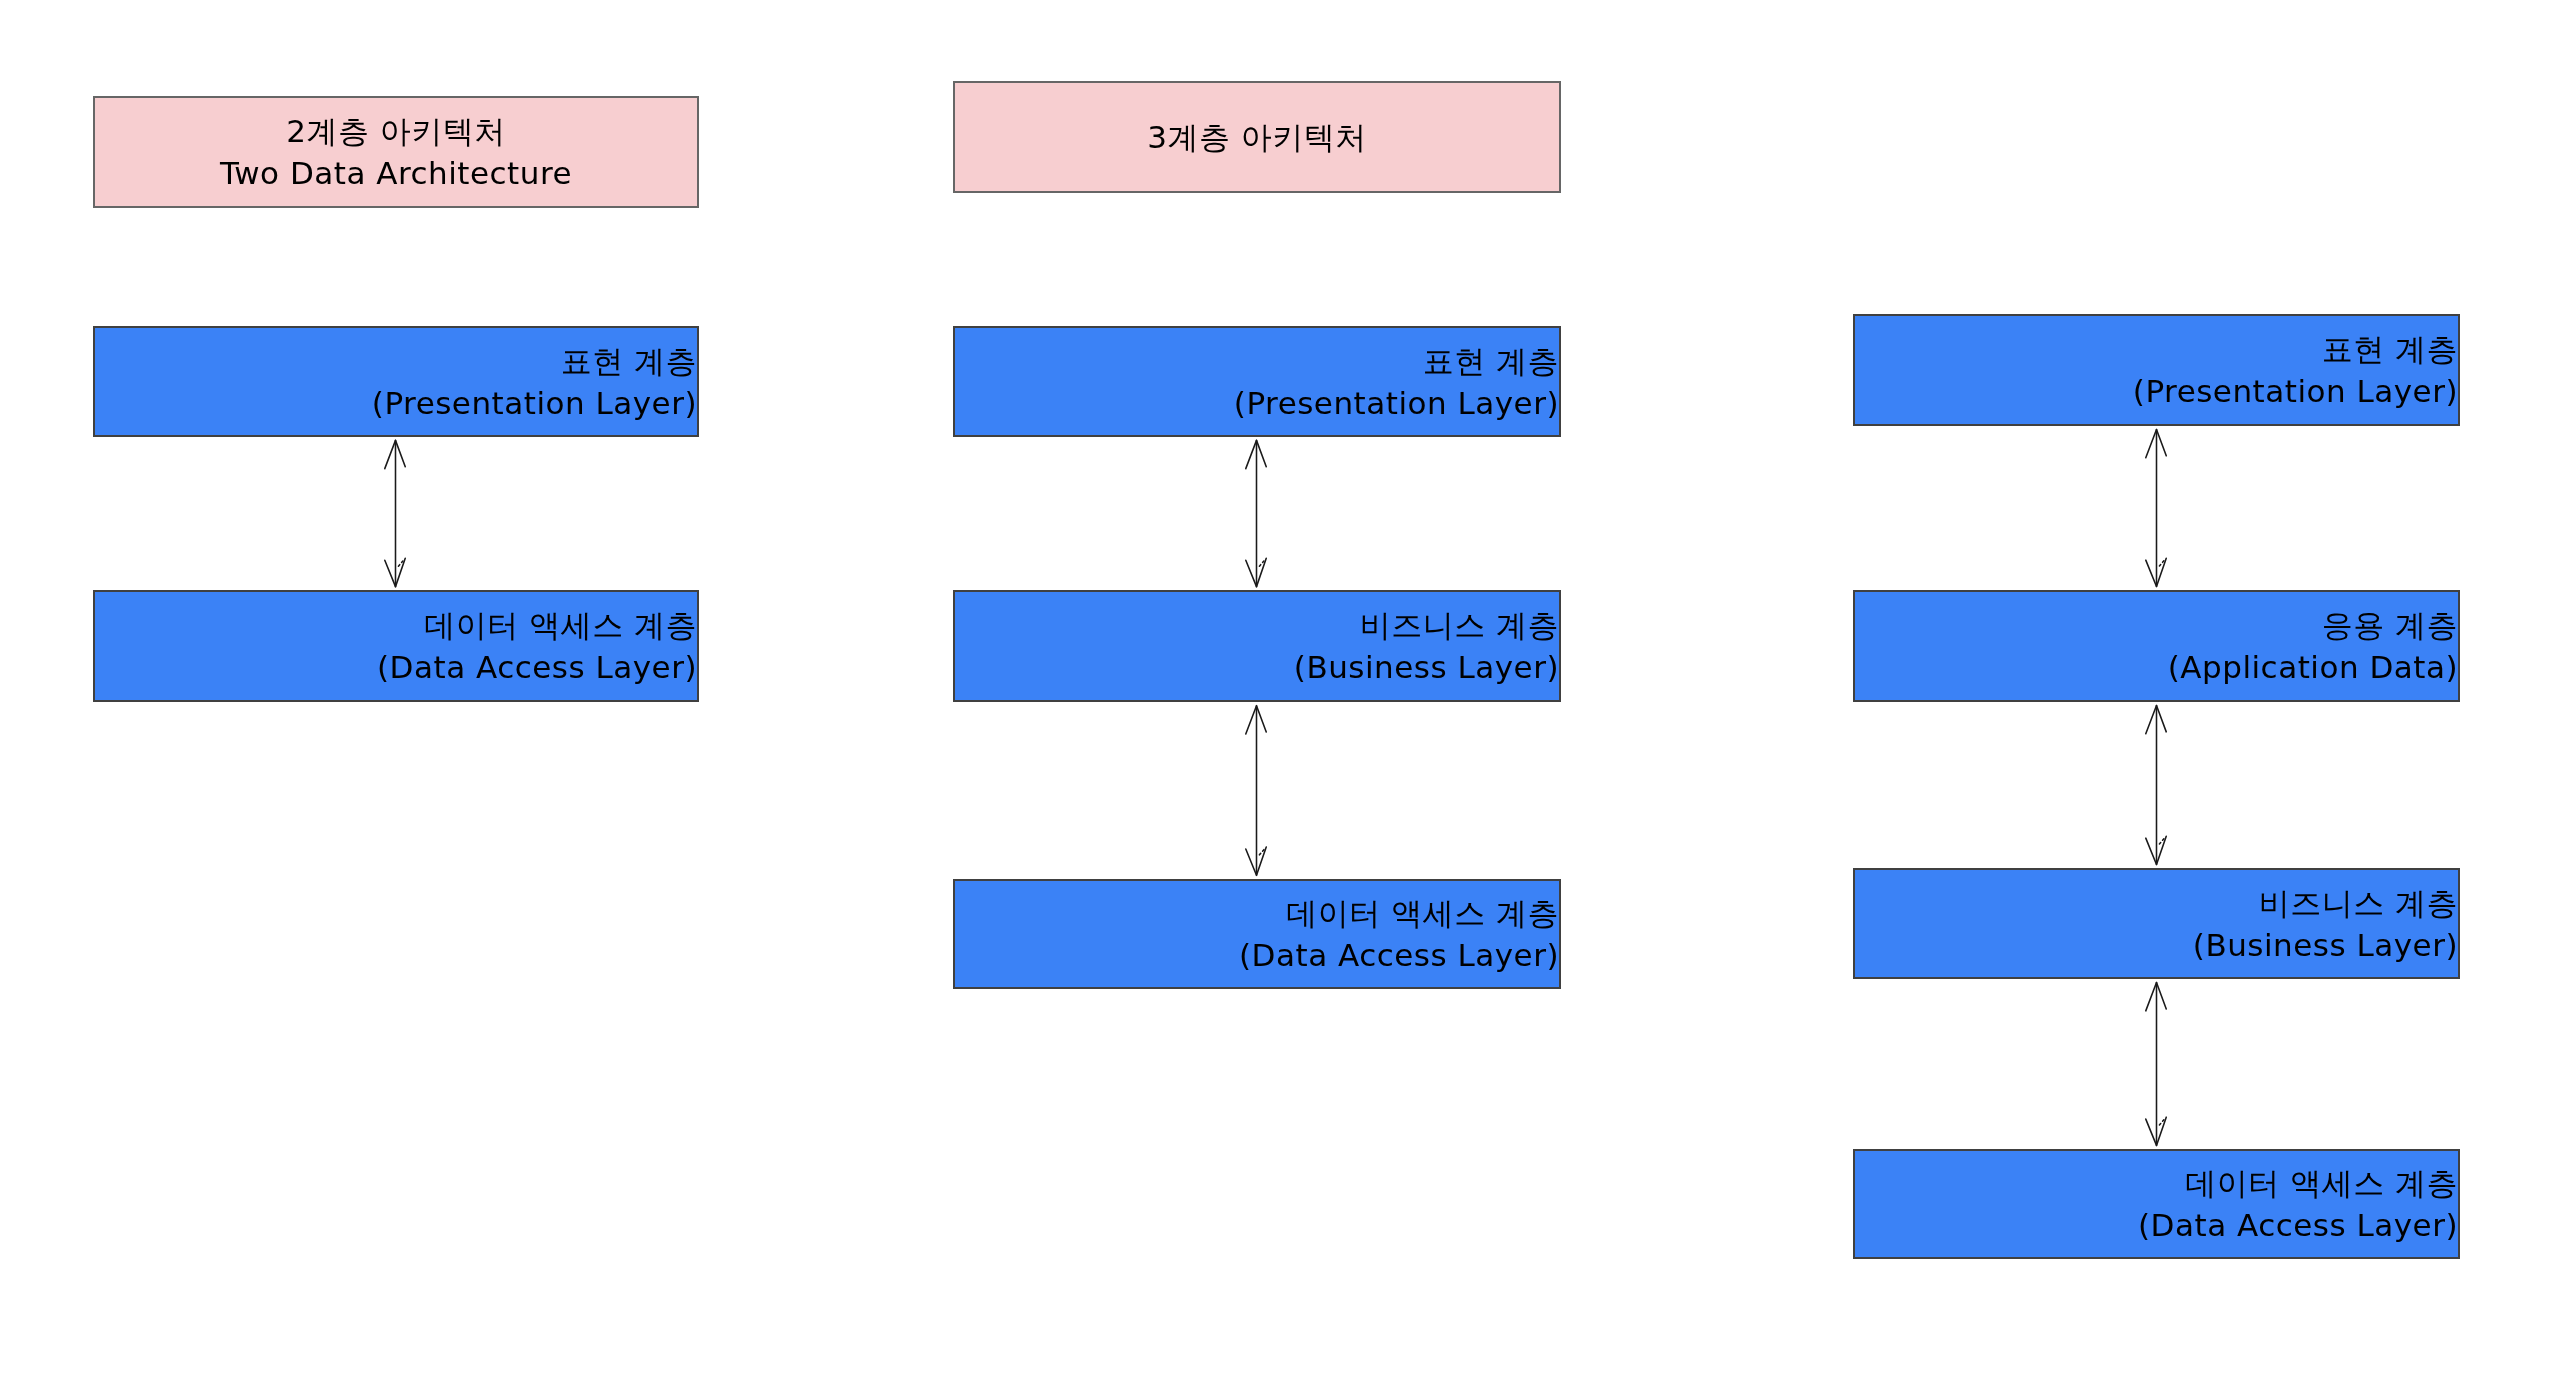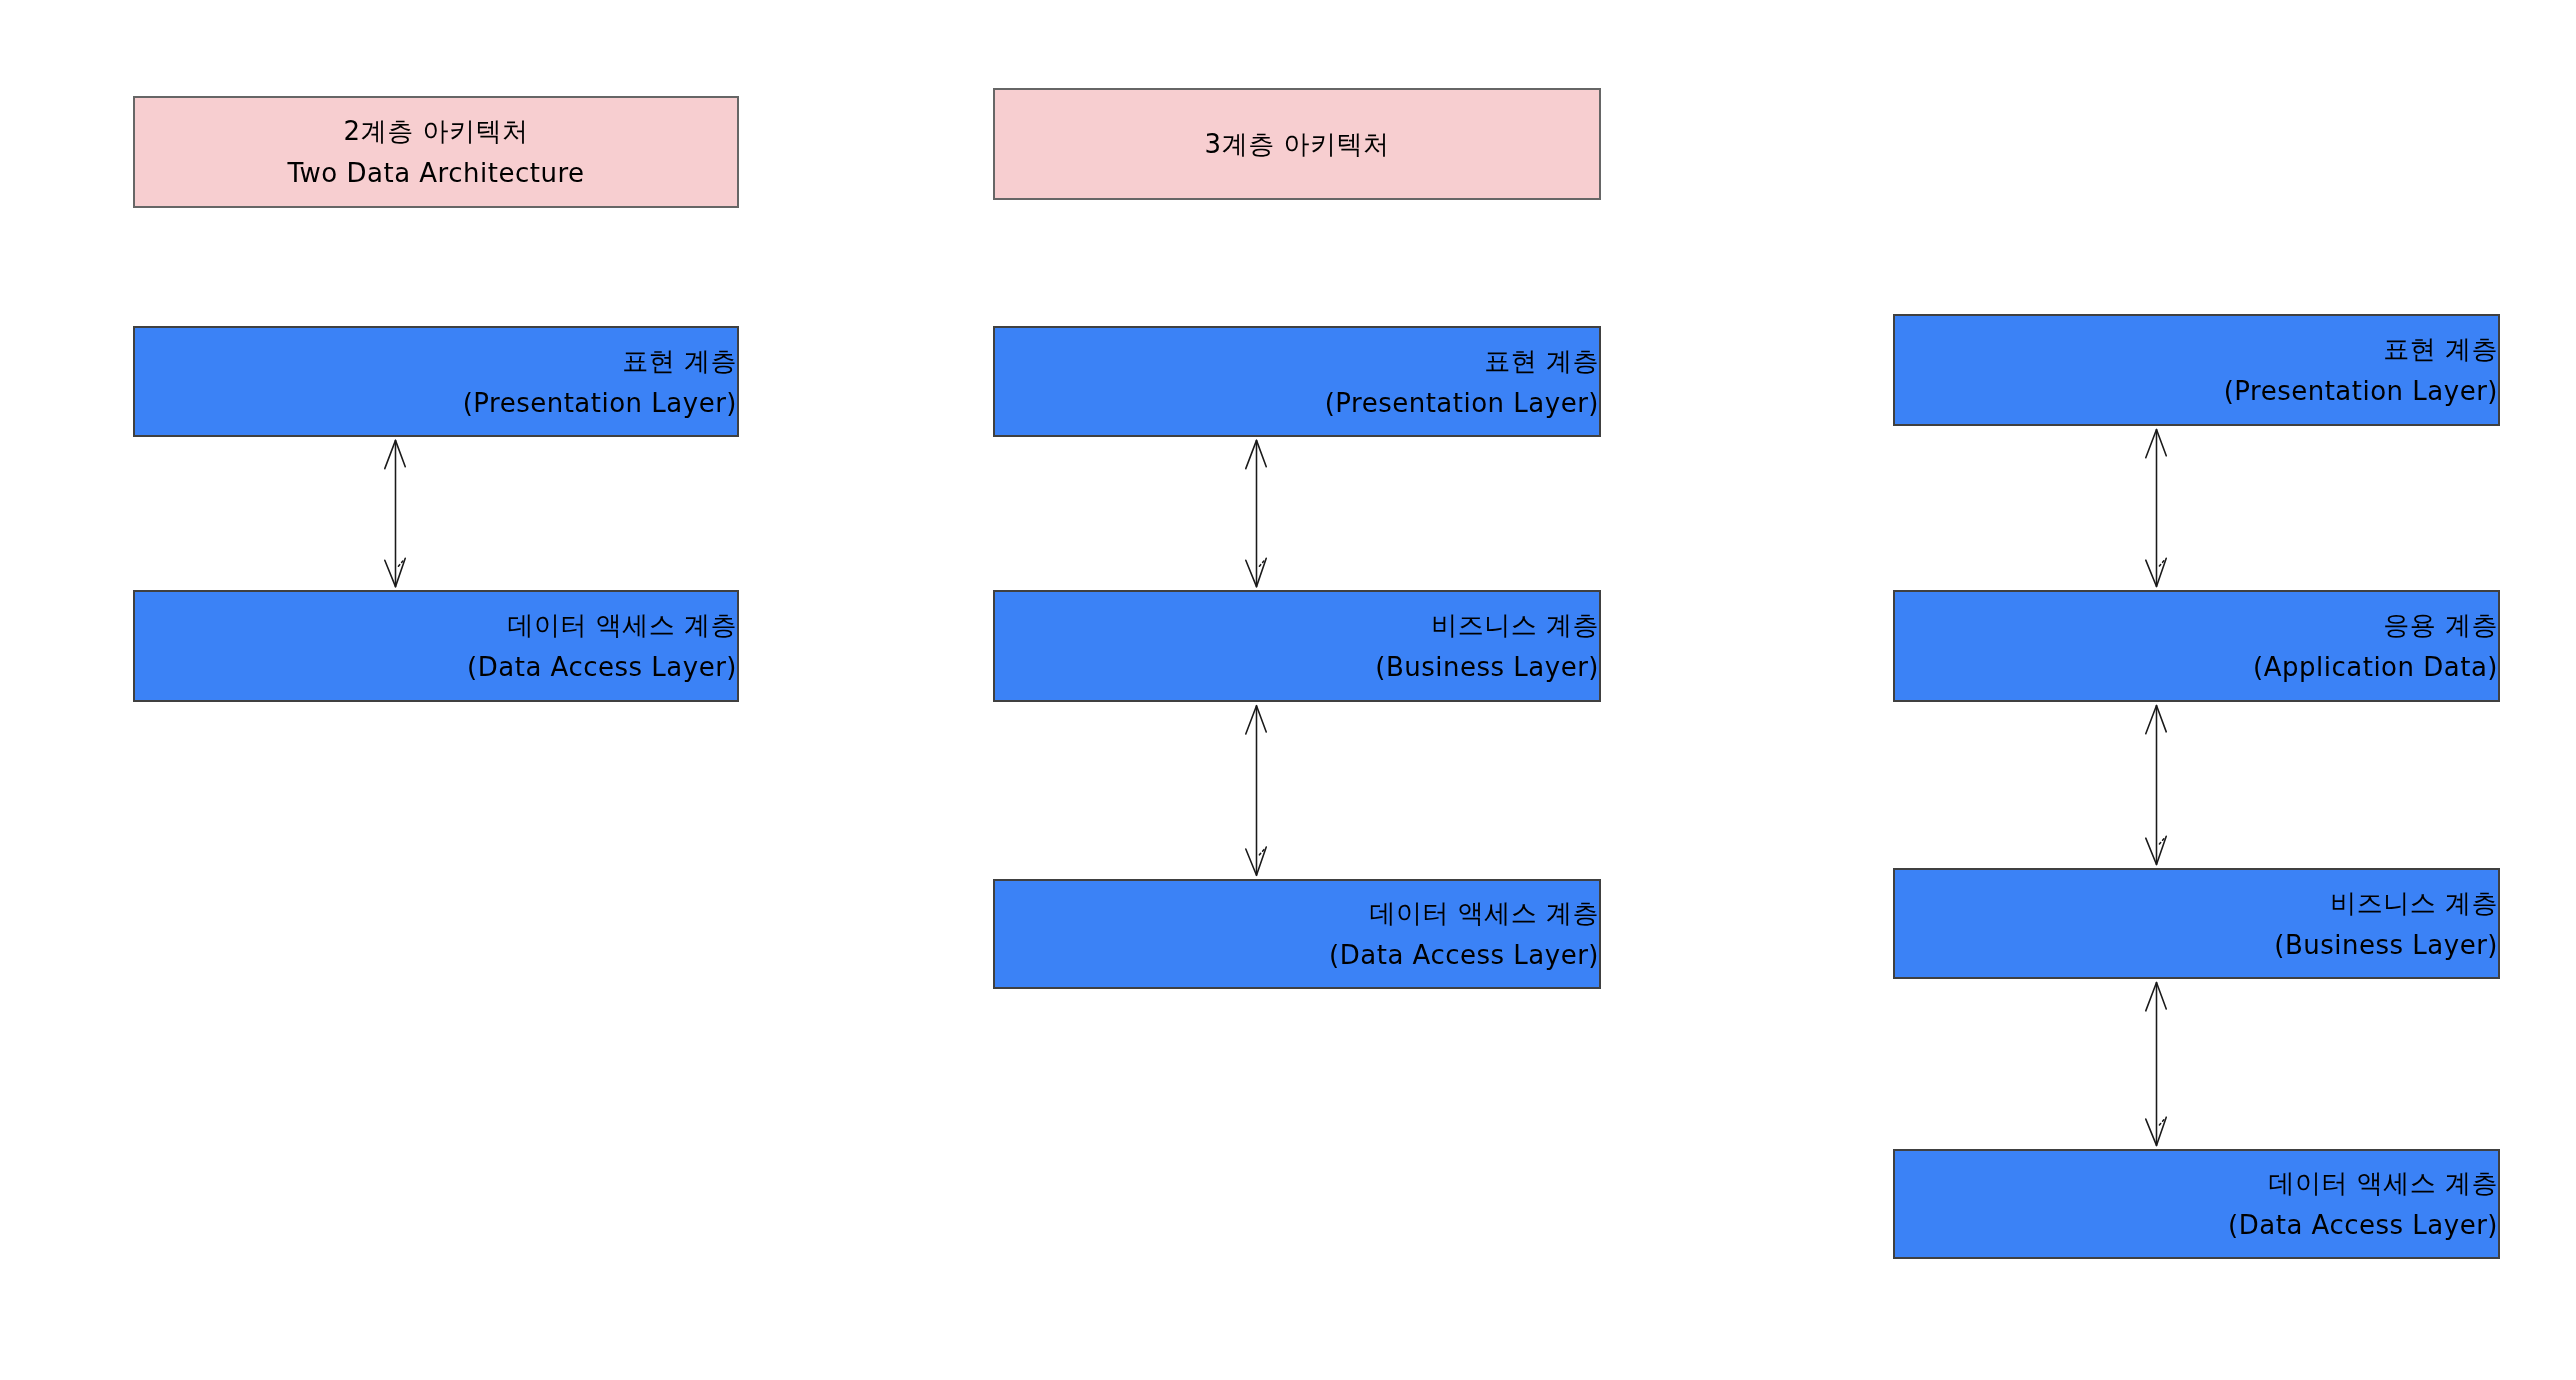--- a/index.html
+++ b/index.html
@@ -12,24 +12,23 @@
     color:#000000;
   }
   .node{
     position:absolute;
     box-sizing:border-box;
     display:flex;
     flex-direction:column;
     align-items:center;
     justify-content:center;
     text-align:center;
-    font-size:26px;
+    font-size:31px;
     line-height:42px;
     letter-spacing:0.5px;
-    margin-left:40px;
   }
   .header-node{
     background:#f7ced0;
     border:2.9px solid #666666;
   }
   .layer-node{
     background:#3b82f6;
     border:2.9px solid #404040;
     align-items:flex-end;
   }
@@ -66,21 +65,21 @@
     <path d="M9 32 L20 3 L30 30"></path>
     <path d="M9 126 L20 153 L30 124"></path>
     <path d="M23 132 L29 125" stroke-dasharray="2,3"></path>
   </svg>
 
   <div class="node layer-node" style="left:93px; top:590px; width:606px; height:112px;">
     <div class="line">데이터 액세스 계층</div>
     <div class="line">(Data Access Layer)</div>
   </div>
 
-  <div class="node header-node" style="left:953px; top:88px; width:608px; height:112px;">
+  <div class="node header-node" style="left:953px; top:81px; width:608px; height:112px;">
     <div class="line">3계층 아키텍처</div>
   </div>
 
   <div class="node layer-node" style="left:953px; top:326px; width:608px; height:111px;">
     <div class="line">표현 계층</div>
     <div class="line">(Presentation Layer)</div>
   </div>
 
   <svg class="arrow" style="left:1237px; top:437px;" width="39" height="153" viewBox="0 0 40 156">
     <line x1="20" y1="3" x2="20" y2="153"></line>

